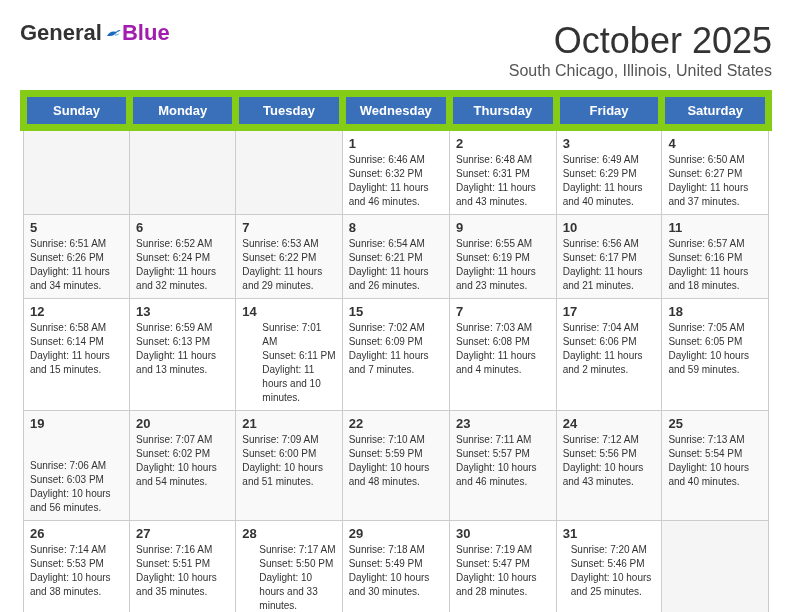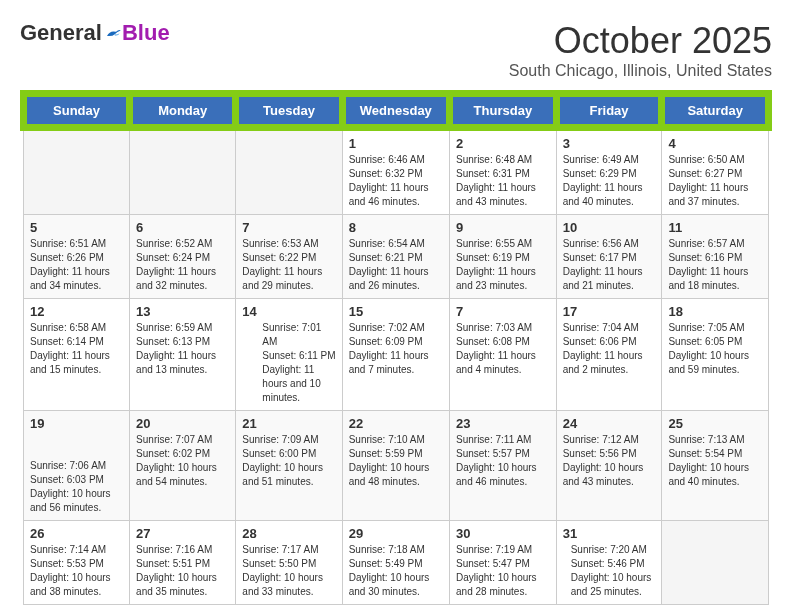--- a/index.html
+++ b/index.html
@@ -292,21 +292,21 @@
 Daylight: 10 hours and 38 minutes.</div>
         </td>
         <td>
           <span class="day-number">27</span>
           <div class="day-info" style="white-space: pre-line;">Sunrise: 7:16 AM
 Sunset: 5:51 PM
 Daylight: 10 hours and 35 minutes.</div>
         </td>
         <td>
           <span class="day-number">28</span>
-          <div class="day-info" style="white-space: pre-line;">Sunrise: 7:17 AM
+          <div class="day-info" style="white-space: pre-line; margin-left: 17px;">Sunrise: 7:17 AM
 Sunset: 5:50 PM
 Daylight: 10 hours and 33 minutes.</div>
         </td>
         <td>
           <span class="day-number">29</span>
           <div class="day-info" style="white-space: pre-line;">Sunrise: 7:18 AM
 Sunset: 5:49 PM
 Daylight: 10 hours and 30 minutes.</div>
         </td>
         <td>

